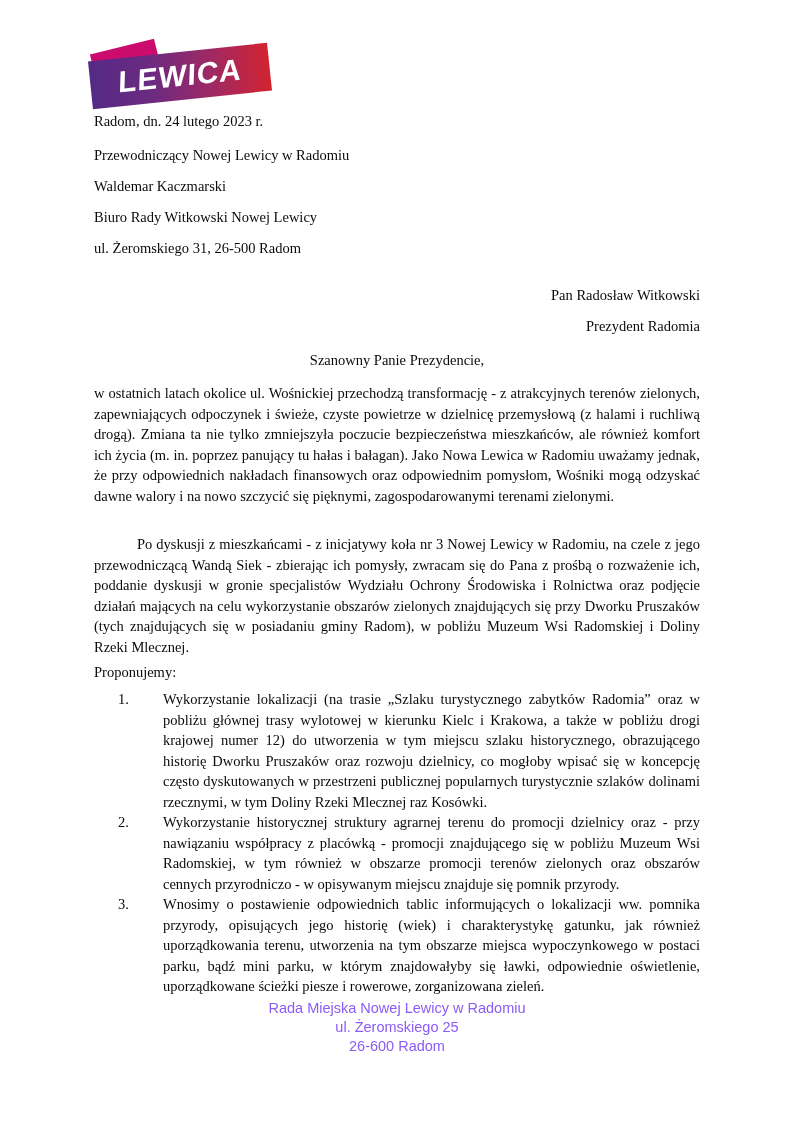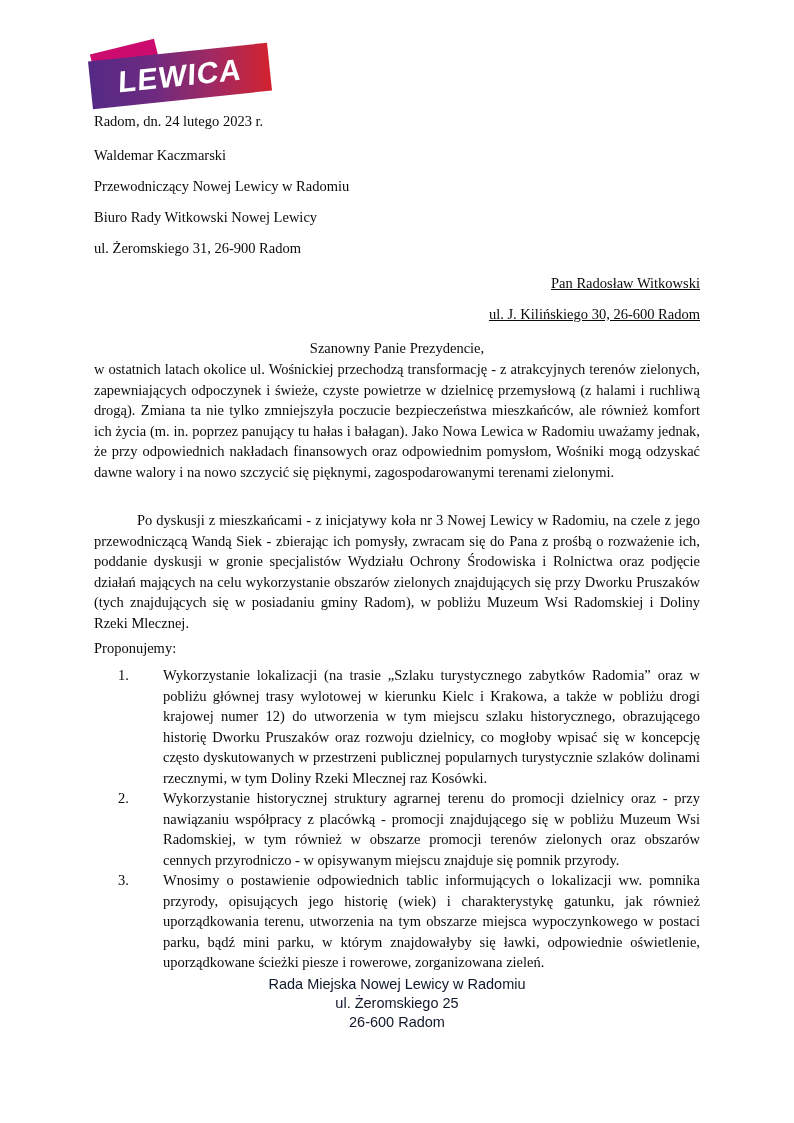--- a/index.html
+++ b/index.html
@@ -23,59 +23,59 @@
     background: linear-gradient(92deg, #542a85 0%, #6d2a80 35%, #a02963 68%, #d2232f 100%);
     display: flex; align-items: center; justify-content: center;
   }
   .logo-text {
     color: #ffffff; font-family: "Liberation Sans", sans-serif;
     font-weight: bold; font-size: 30px; letter-spacing: 1px; transform: skewX(-8deg);
   }
   
   .date-line { margin-top: 4px; font-size: 14.5px; line-height: 21px; }
   .sender { margin-top: 8px; font-size: 14.5px; line-height: 31px; }
-  .recipient { margin-top: 4px; font-size: 14.5px; line-height: 31px; text-align: right; text-decoration: underline; }
+  .recipient { margin-top: 16px; font-size: 14.5px; line-height: 31px; text-align: right; }
   .salutation { margin-top: 8px; font-size: 14.5px; line-height: 21px; text-align: center; }
-  .para { margin-top: 0; font-size: 14.5px; line-height: 20.5px; text-align: justify; }
+  .para { margin-top: 12px; font-size: 14.5px; line-height: 20.5px; text-align: justify; }
   .para-indent { text-indent: 43px; margin-top: 28px; }
   .proposals-intro { margin-top: 5px; font-size: 14.5px; line-height: 21px; }
   .proposal-list { margin-top: 6px; font-size: 14.5px; line-height: 20.5px; }
   .proposal-row { display: flex; }
   .proposal-num { flex: 0 0 69px; width: 69px; padding-left: 24px; box-sizing: border-box; }
   .proposal-text { flex: 1; text-align: justify; }
   .footer {
     margin-top: 2px; text-align: center;
     font-family: "Liberation Sans", sans-serif; font-size: 14.5px; line-height: 19px;
-    color: #0f172a;
+    color: #8b5cf6;
   }
 </style>
 </head>
 <body>
 
 <div class="page">
 
   <div class="logo-wrap">
     <div class="logo-pink"></div>
     <div class="logo-banner">
       <span class="logo-text">LEWICA</span>
     </div>
   </div>
 
   <div class="date-line">Radom, dn. 24 lutego 2023 r.</div>
 
   <div class="sender">
+    <div>Przewodniczący Nowej Lewicy w Radomiu</div>
     <div>Waldemar Kaczmarski</div>
-    <div>Przewodniczący Nowej Lewicy w Radomiu</div>
     <div>Biuro Rady Witkowski Nowej Lewicy</div>
-    <div>ul. Żeromskiego 31, 26-900 Radom</div>
+    <div>ul. Żeromskiego 31, 26-500 Radom</div>
   </div>
 
   <div class="recipient">
     <div>Pan Radosław Witkowski</div>
-    <div>ul. J. Kilińskiego 30, 26-600 Radom</div>
+    <div>Prezydent Radomia</div>
   </div>
 
   <div class="salutation">Szanowny Panie Prezydencie,</div>
 
   <div class="para">w ostatnich latach okolice ul. Wośnickiej przechodzą transformację - z atrakcyjnych terenów zielonych, zapewniających odpoczynek i świeże, czyste powietrze w dzielnicę przemysłową (z halami i ruchliwą drogą). Zmiana ta nie tylko zmniejszyła poczucie bezpieczeństwa mieszkańców, ale również komfort ich życia (m. in. poprzez panujący tu hałas i bałagan). Jako Nowa Lewica w Radomiu uważamy jednak, że przy odpowiednich nakładach finansowych oraz odpowiednim pomysłom, Wośniki mogą odzyskać dawne walory i na nowo szczycić się pięknymi, zagospodarowanymi terenami zielonymi.</div>
 
   <div class="para para-indent">Po dyskusji z mieszkańcami - z inicjatywy koła nr 3 Nowej Lewicy w Radomiu, na czele z jego przewodniczącą Wandą Siek - zbierając ich pomysły, zwracam się do Pana z prośbą o rozważenie ich, poddanie dyskusji w gronie specjalistów Wydziału Ochrony Środowiska i Rolnictwa oraz podjęcie działań mających na celu wykorzystanie obszarów zielonych znajdujących się przy Dworku Pruszaków (tych znajdujących się w posiadaniu gminy Radom), w pobliżu Muzeum Wsi Radomskiej i Doliny Rzeki Mlecznej.</div>
 
   <div class="proposals-intro">Proponujemy:</div>
 

